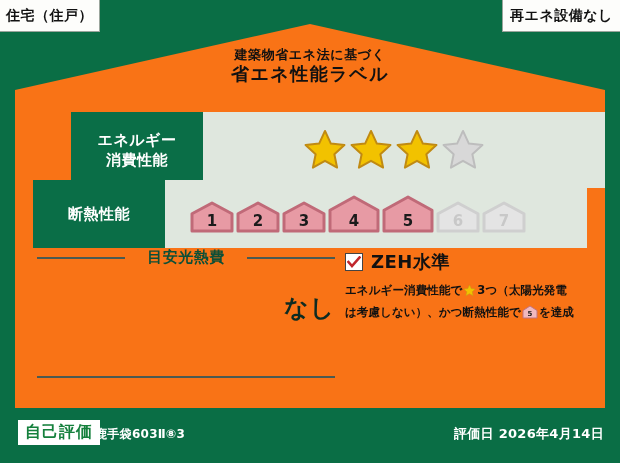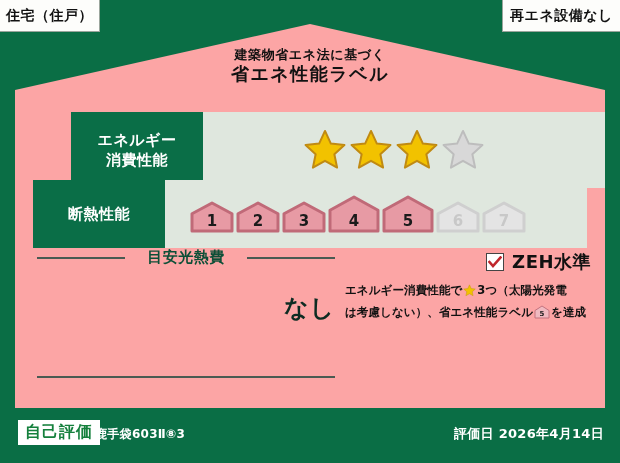--- a/index.html
+++ b/index.html
@@ -17,21 +17,21 @@
     color:#111;font-size:14px;font-weight:700;letter-spacing:.5px;
     display:flex;align-items:center;justify-content:center;
     height:32px;box-sizing:border-box;z-index:6;
   }
   .tag-left{left:0;width:100px;border-left:none;border-top:none;}
   .tag-right{right:0;width:118px;border-right:none;border-top:none;}
 
   
   .card{
     position:absolute;left:15px;top:24px;width:590px;height:384px;
-    background:#fca5a5;
+    background:#f97316;
     clip-path:polygon(0% 17.2%, 50% 0%, 100% 17.2%, 100% 100%, 0% 100%);
     z-index:2;
   }
   .card-inner{position:absolute;left:0;top:0;width:590px;height:384px;}
 
   .title-sub{
     position:absolute;top:22px;left:0;width:590px;text-align:center;
     font-size:13px;font-weight:700;color:#111;letter-spacing:.6px;
   }
   .title-main{
@@ -71,21 +71,21 @@
   }
   .cost-head .ln{flex:1;height:2px;background:#4a5a52;}
   .cost-head .tx{font-size:15px;font-weight:700;color:#0d4f37;letter-spacing:.5px;white-space:nowrap;}
   .cost-value{
     position:absolute;left:22px;top:268px;width:298px;text-align:right;
     font-size:24px;font-weight:700;color:#0d2b22;letter-spacing:1px;
   }
   .cost-rule{position:absolute;left:22px;top:352px;width:298px;height:2px;background:#4a5a52;}
 
   .zeh{position:absolute;left:330px;top:226px;width:246px;}
-  .zeh-head{display:flex;align-items:center;gap:8px;justify-content:flex-end;}
+  .zeh-head{display:flex;align-items:center;gap:8px;}
   .chk{
     width:18px;height:18px;border:1px solid #444;background:#fff;
     display:flex;align-items:center;justify-content:center;box-sizing:border-box;
   }
   .zeh-title{font-size:18px;font-weight:700;color:#111;letter-spacing:.5px;}
   .zeh-desc{
     margin-top:7px;font-size:11.5px;font-weight:700;color:#111;
     line-height:1.62;letter-spacing:.1px;
   }
   .ico-inline{display:inline-block;vertical-align:-3px;margin:0 1px;}
@@ -190,21 +190,21 @@
           <span class="chk">
             <svg width="14" height="12" viewBox="0 0 14 12">
               <path d="M1.5 6 L5 10 L12.5 1.5" fill="none" stroke="#c0272d" stroke-width="2.6" stroke-linecap="square"></path>
             </svg>
           </span>
           <span class="zeh-title">ZEH水準</span>
         </div>
         <div class="zeh-desc">
           <span>エネルギー消費性能で</span><span class="ico-inline"><svg width="13" height="13" viewBox="0 0 24 24">
                 <path d="M12 1.6 L15.2 8.5 L22.6 9.3 L17.1 14.3 L18.6 21.6 L12 17.9 L5.4 21.6 L6.9 14.3 L1.4 9.3 L8.8 8.5 Z" fill="#f2c200" stroke="#c79a16" stroke-width="1"></path>
-              </svg></span><span>3つ（太陽光発電</span><br><span>は考慮しない）、省エネ性能ラベル</span><span class="ico-inline"><svg width="16" height="14" viewBox="0 0 32 28">
+              </svg></span><span>3つ（太陽光発電</span><br><span>は考慮しない）、かつ断熱性能で</span><span class="ico-inline"><svg width="16" height="14" viewBox="0 0 32 28">
                 <path d="M2 11 L16 2 L30 11 L30 26 L2 26 Z" fill="#f0b9c0" stroke="#c3737f" stroke-width="2"></path>
                 <text x="16" y="22" text-anchor="middle" font-family="DejaVu Sans, sans-serif" font-size="14" font-weight="700" fill="#1b1b1b">5</text>
               </svg></span><span>を達成</span>
         </div>
       </div>
 
     </div>
   </div>
 
   <div class="footer">

